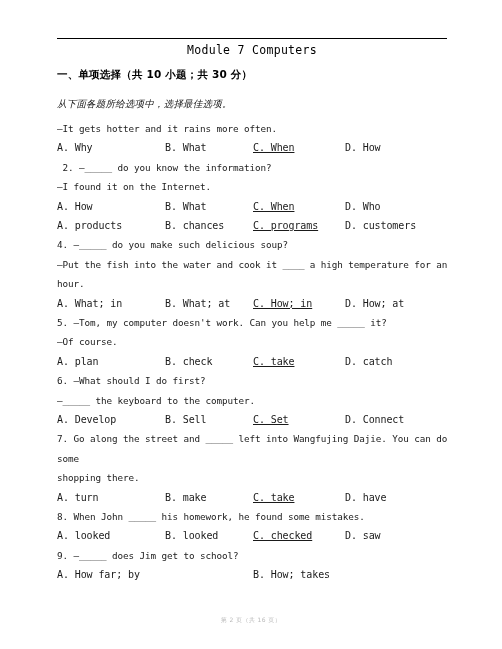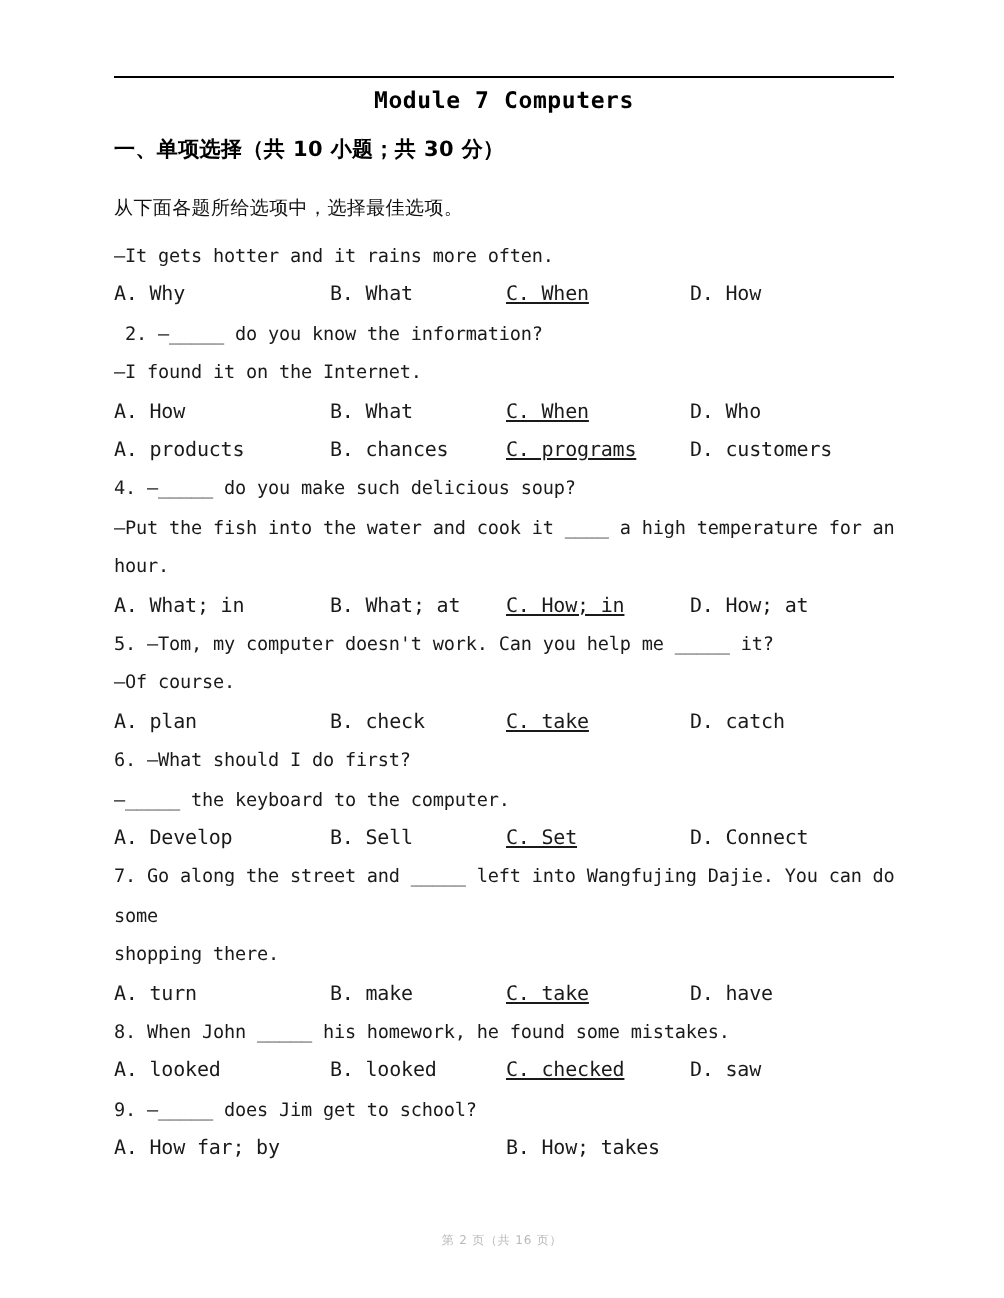--- a/index.html
+++ b/index.html
@@ -33,21 +33,21 @@
   }
 
   
   .doc-title {
     position: absolute;
     left: 57px;
     top: 43px;
     width: 390px;
     text-align: center;
     font-family: "DejaVu Sans Mono", "Liberation Mono", monospace;
-    font-weight: bold;
+    font-weight: normal;
     font-size: 11.5px;
     letter-spacing: 0.3px;
     color: #000;
   }
 
   
   .content {
     position: absolute;
     left: 57px;
     top: 68px;
@@ -62,20 +62,21 @@
     margin: 0 0 7px 0;
     letter-spacing: 0.2px;
   }
 
   .instruction {
     font-family: "DejaVu Sans", "Liberation Sans", sans-serif;
     font-size: 9.5px;
     color: #111;
     margin: 16px 0 8px 0;
     letter-spacing: 0.2px;
+    font-style: italic;
   }
 
   
   .q-block {
     margin: 0;
   }
 
   .q-line {
     font-family: "DejaVu Sans Mono", "Liberation Mono", monospace;
     font-size: 9.3px;

